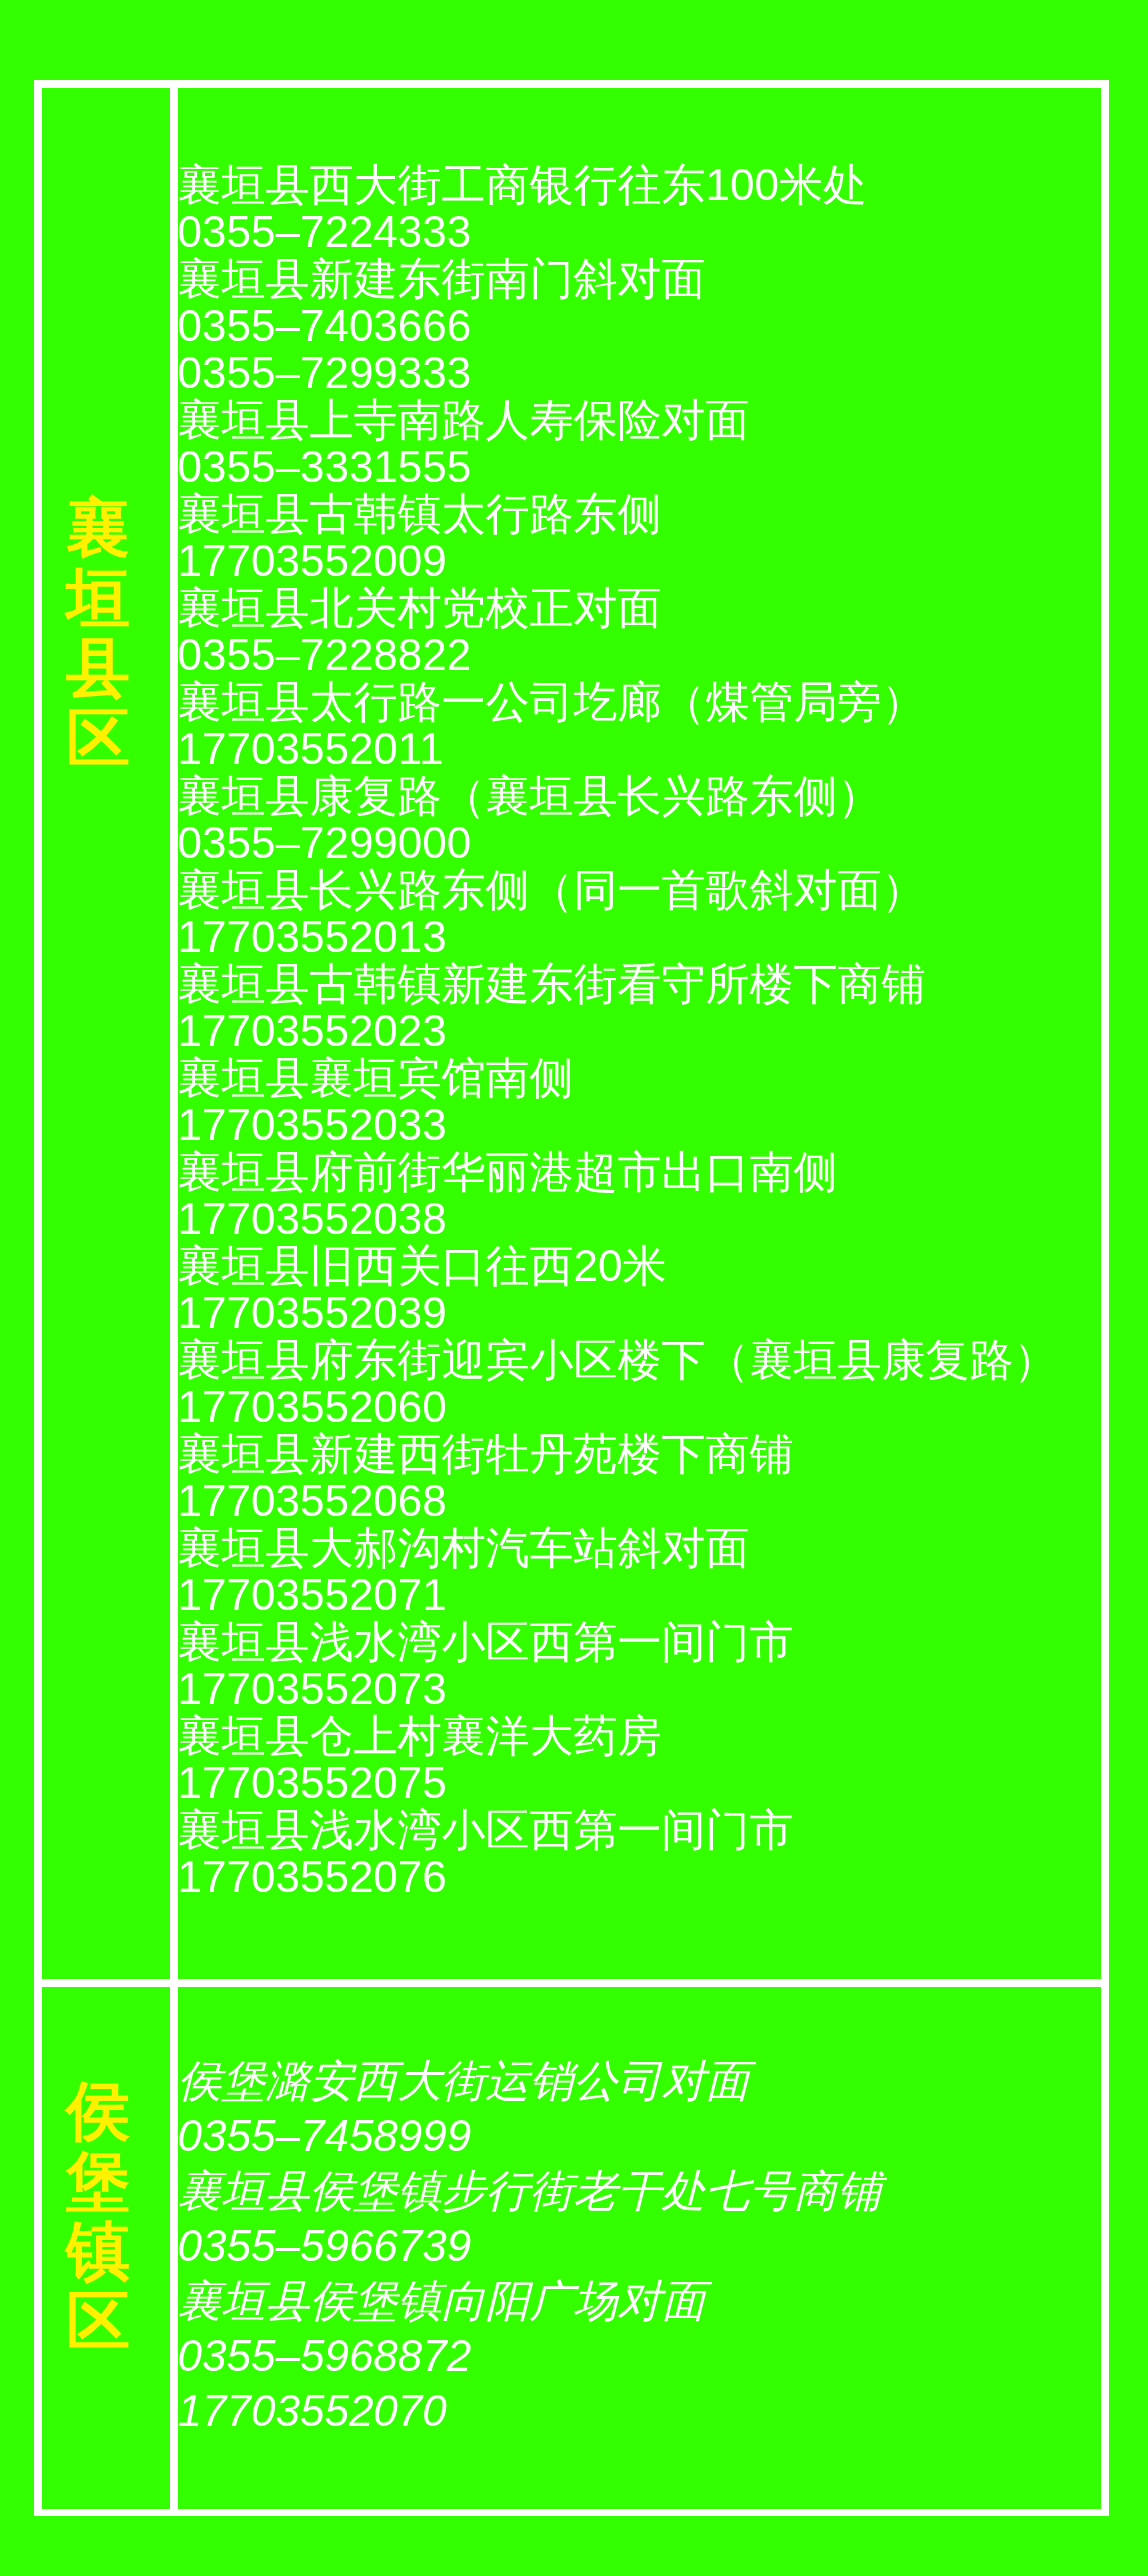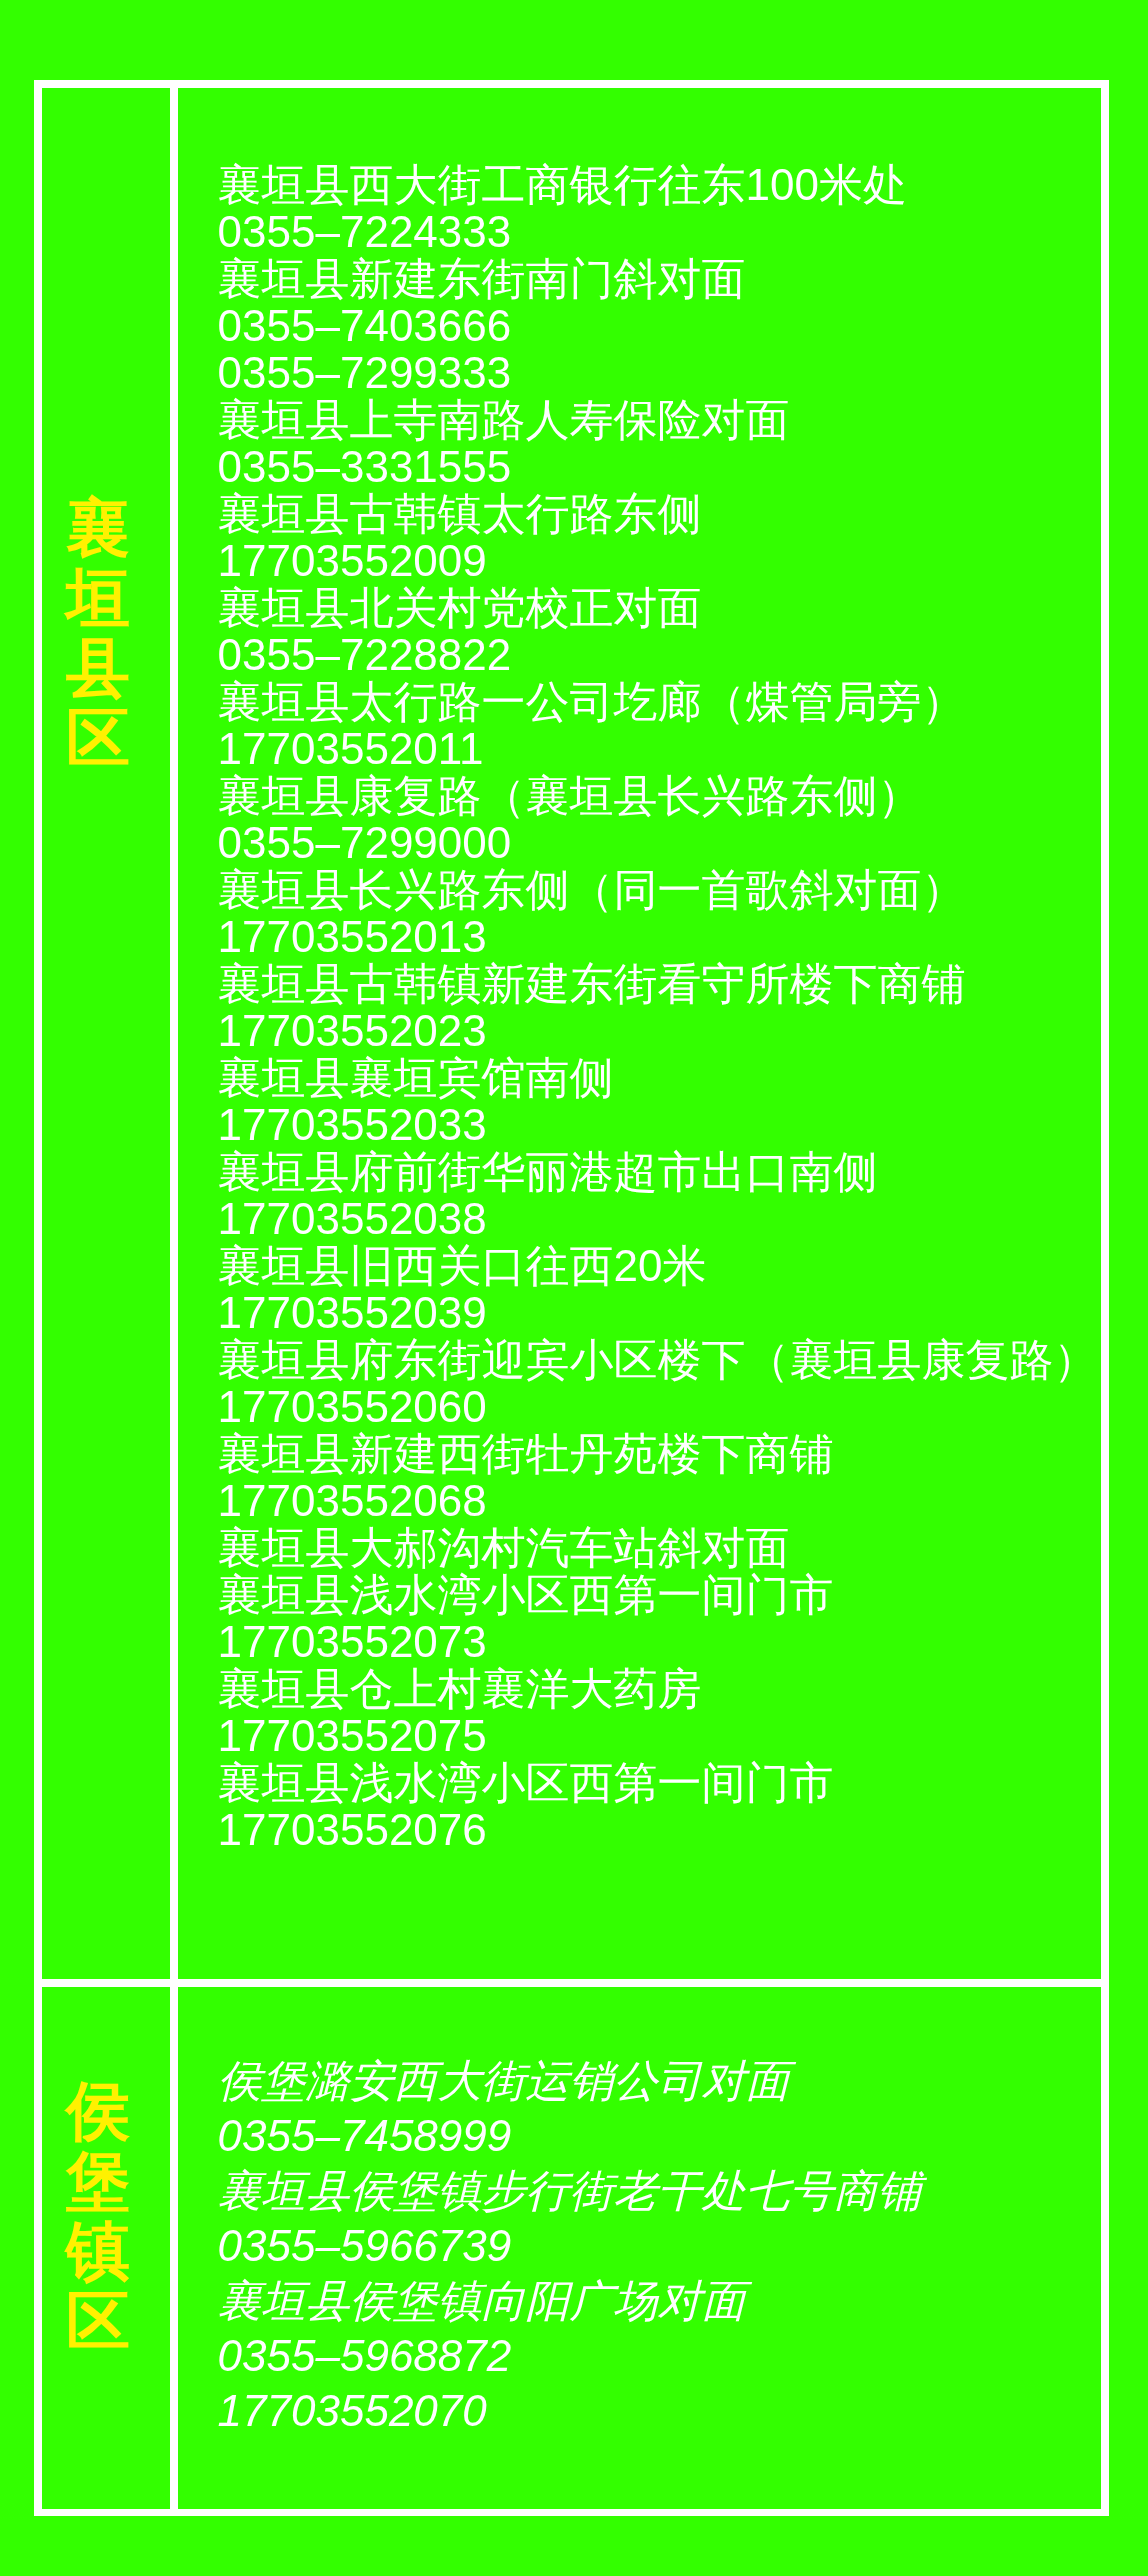--- a/index.html
+++ b/index.html
@@ -26,21 +26,21 @@
   .cell{background:var(--green);overflow:hidden;box-sizing:border-box;}
   .label-cell{text-align:center;}
   .label-char{
     color:var(--yellow);
     font-size:64px;font-weight:bold;
     line-height:70px;
     transform:translateX(-7.8px);
   }
   .label-cell-1{padding-top:405px;}
   .label-cell-2{padding-top:89px;}
-  .content-cell{color:var(--white);padding-left:40px;}
+  .content-cell{color:var(--white);}
   .content-cell-1{padding-top:73px;}
   .content-cell-2{padding-top:66px;font-style:italic;}
   .line{white-space:nowrap;font-size:44px;}
   .content-cell-1 .line{line-height:47px;}
   .content-cell-2 .line{line-height:55px;}
 </style>
 </head>
 <body>
 
 <div class="canvas">
@@ -75,20 +75,21 @@
         <div class="line">17703552033</div>
         <div class="line">襄垣县府前街华丽港超市出口南侧</div>
         <div class="line">17703552038</div>
         <div class="line">襄垣县旧西关口往西20米</div>
         <div class="line">17703552039</div>
         <div class="line">襄垣县府东街迎宾小区楼下（襄垣县康复路）</div>
         <div class="line">17703552060</div>
         <div class="line">襄垣县新建西街牡丹苑楼下商铺</div>
         <div class="line">17703552068</div>
         <div class="line">襄垣县大郝沟村汽车站斜对面</div>
+        <div class="line">17703552071</div>
         <div class="line">襄垣县浅水湾小区西第一间门市</div>
         <div class="line">17703552073</div>
         <div class="line">襄垣县仓上村襄洋大药房</div>
         <div class="line">17703552075</div>
         <div class="line">襄垣县浅水湾小区西第一间门市</div>
         <div class="line">17703552076</div>
       </div>
     <div class="cell label-cell label-cell-2">
         <div class="label-char">侯</div>
         <div class="label-char">堡</div>

